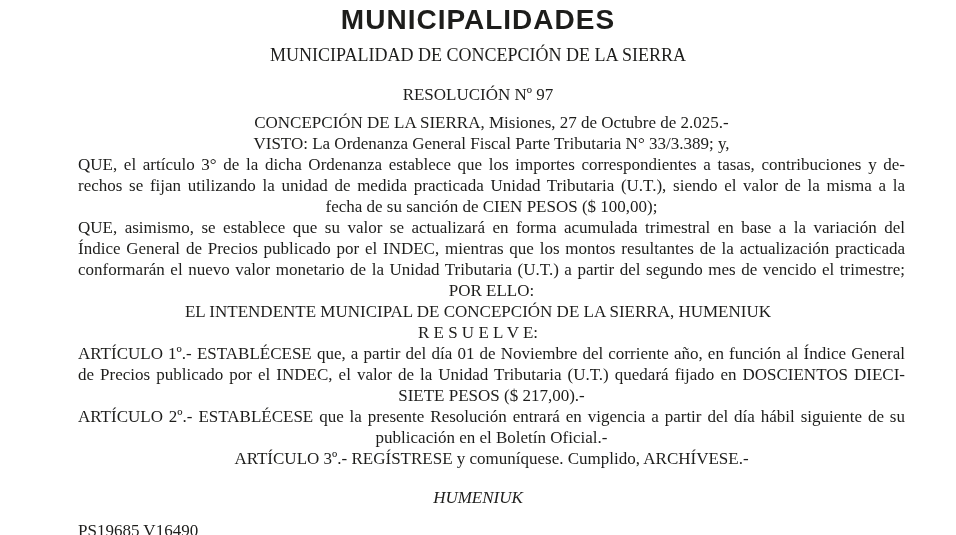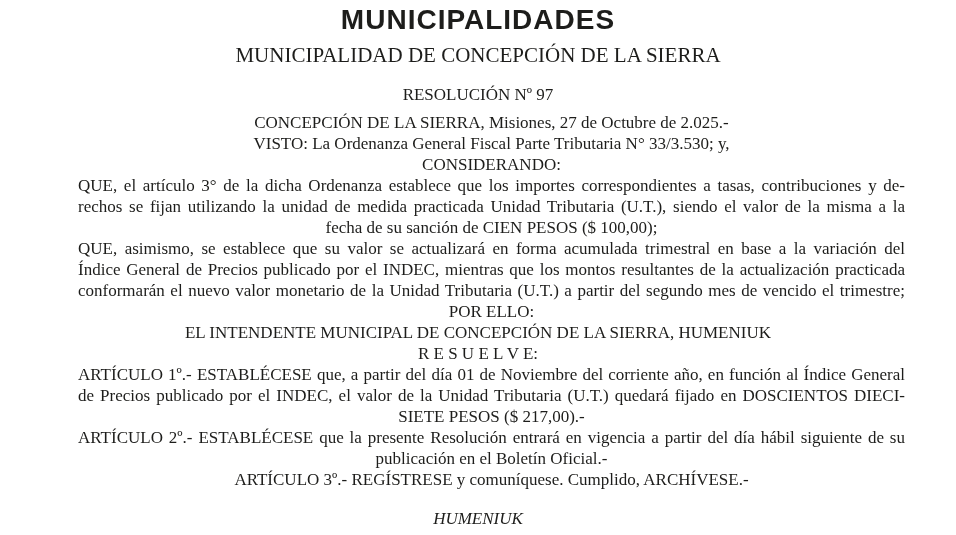--- a/index.html
+++ b/index.html
@@ -21,21 +21,21 @@
   }
   .doc-title {
     font-family: "Liberation Sans", sans-serif;
     font-weight: bold;
     font-size: 28px;
     line-height: 30px;
     letter-spacing: 1px;
   }
   .doc-org {
     font-family: "Liberation Serif", serif;
-    font-size: 21px;
+    font-size: 18px;
     line-height: 17px;
     margin-top: 12px;
   }
   .doc-res {
     font-family: "Liberation Serif", serif;
     font-size: 17px;
     line-height: 17px;
     margin-top: 22px;
   }
   .doc-body {
@@ -73,22 +73,21 @@
 <div class="page">
 
   <div class="doc-header">
     <div class="doc-title">MUNICIPALIDADES</div>
     <div class="doc-org">MUNICIPALIDAD DE CONCEPCIÓN DE LA SIERRA</div>
     <div class="doc-res">RESOLUCIÓN Nº 97</div>
   </div>
 
   <div class="doc-body">
     <div class="ln left">CONCEPCIÓN DE LA SIERRA, Misiones, 27 de Octubre de 2.025.-</div>
-    <div class="ln left">VISTO: La Ordenanza General Fiscal Parte Tributaria N° 33/3.530; y,</div>
-    <div class="ln left">CONSIDERANDO:</div>
+    <div class="ln left">VISTO: La Ordenanza General Fiscal Parte Tributaria N° 33/3.389; y,</div>
     <div class="ln justify">QUE, el artículo 3° de la dicha Ordenanza establece que los importes correspondientes a tasas, contribuciones y de-</div>
     <div class="ln justify">rechos se fijan utilizando la unidad de medida practicada Unidad Tributaria (U.T.), siendo el valor de la misma a la</div>
     <div class="ln left">fecha de su sanción de CIEN PESOS ($ 100,00);</div>
     <div class="ln justify">QUE, asimismo, se establece que su valor se actualizará en forma acumulada trimestral en base a la variación del</div>
     <div class="ln justify">Índice General de Precios publicado por el INDEC, mientras que los montos resultantes de la actualización practicada</div>
     <div class="ln justify">conformarán el nuevo valor monetario de la Unidad Tributaria (U.T.) a partir del segundo mes de vencido el trimestre;</div>
     <div class="ln left">POR ELLO:</div>
     <div class="ln center">EL INTENDENTE MUNICIPAL DE CONCEPCIÓN DE LA SIERRA, HUMENIUK</div>
     <div class="ln center">R E S U E L V E:</div>
     <div class="ln justify">ARTÍCULO 1º.- ESTABLÉCESE que, a partir del día 01 de Noviembre del corriente año, en función al Índice General</div>

